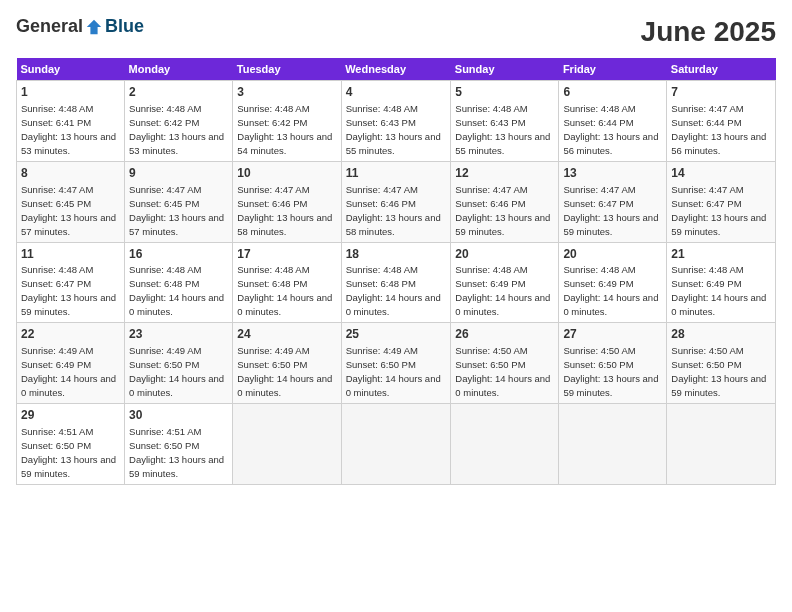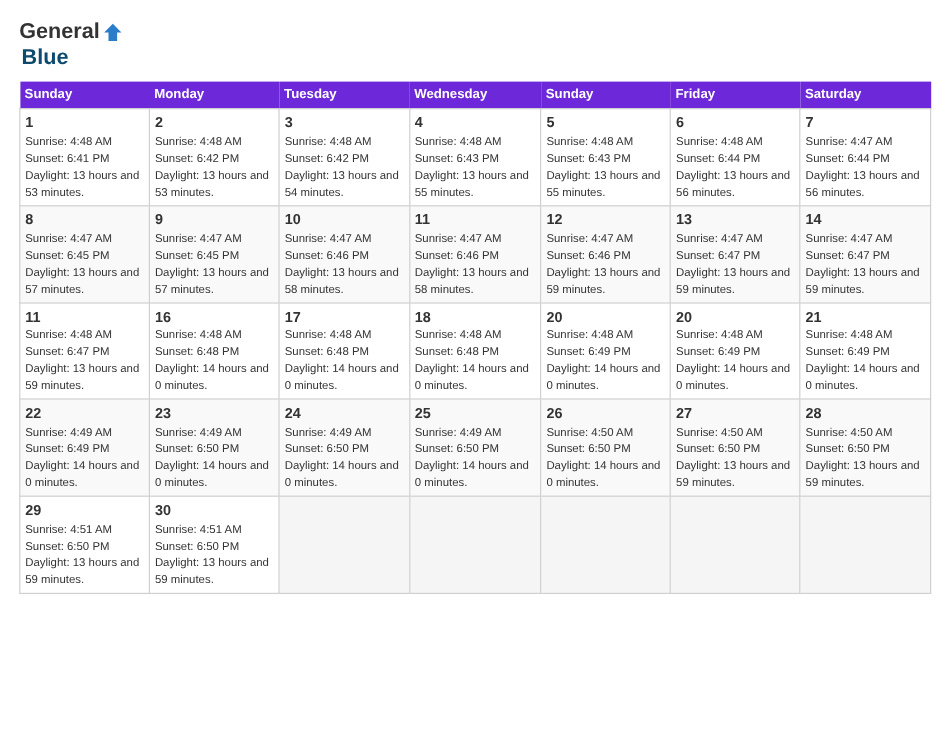--- a/index.html
+++ b/index.html
@@ -17,21 +17,21 @@
       background: #fff;
     }
     .header {
       display: flex;
       justify-content: space-between;
       align-items: flex-start;
       margin-bottom: 10px;
     }
     .logo {
       display: flex;
-      flex-direction: column;
+      flex-direction: row;
       align-items: flex-start;
     }
     .logo-text {
       display: flex;
       align-items: center;
       font-size: 18px;
       font-weight: bold;
       color: #333;
     }
     .logo-text .general { color: #333; }
@@ -103,20 +103,21 @@
     <div class="logo">
       <div class="logo-text">
         <span class="general">General</span>
         <svg class="logo-icon" viewBox="0 0 20 20">
           <path d="M10 2 L18 10 L14 10 L14 18 L6 18 L6 10 L2 10 Z" fill="#2a7dc9"></path>
         </svg>
       </div>
       <span class="blue" style="color:#0c4a6e; font-size:18px; font-weight:bold; margin-left:2px;">Blue</span>
     </div>
     <div class="title-area">
+      <div class="month-title">June 2025</div>
     </div>
   </div>
 
   <table>
     <thead>
       <tr>
         <th>Sunday</th>
         <th>Monday</th>
         <th>Tuesday</th>
         <th>Wednesday</th>

